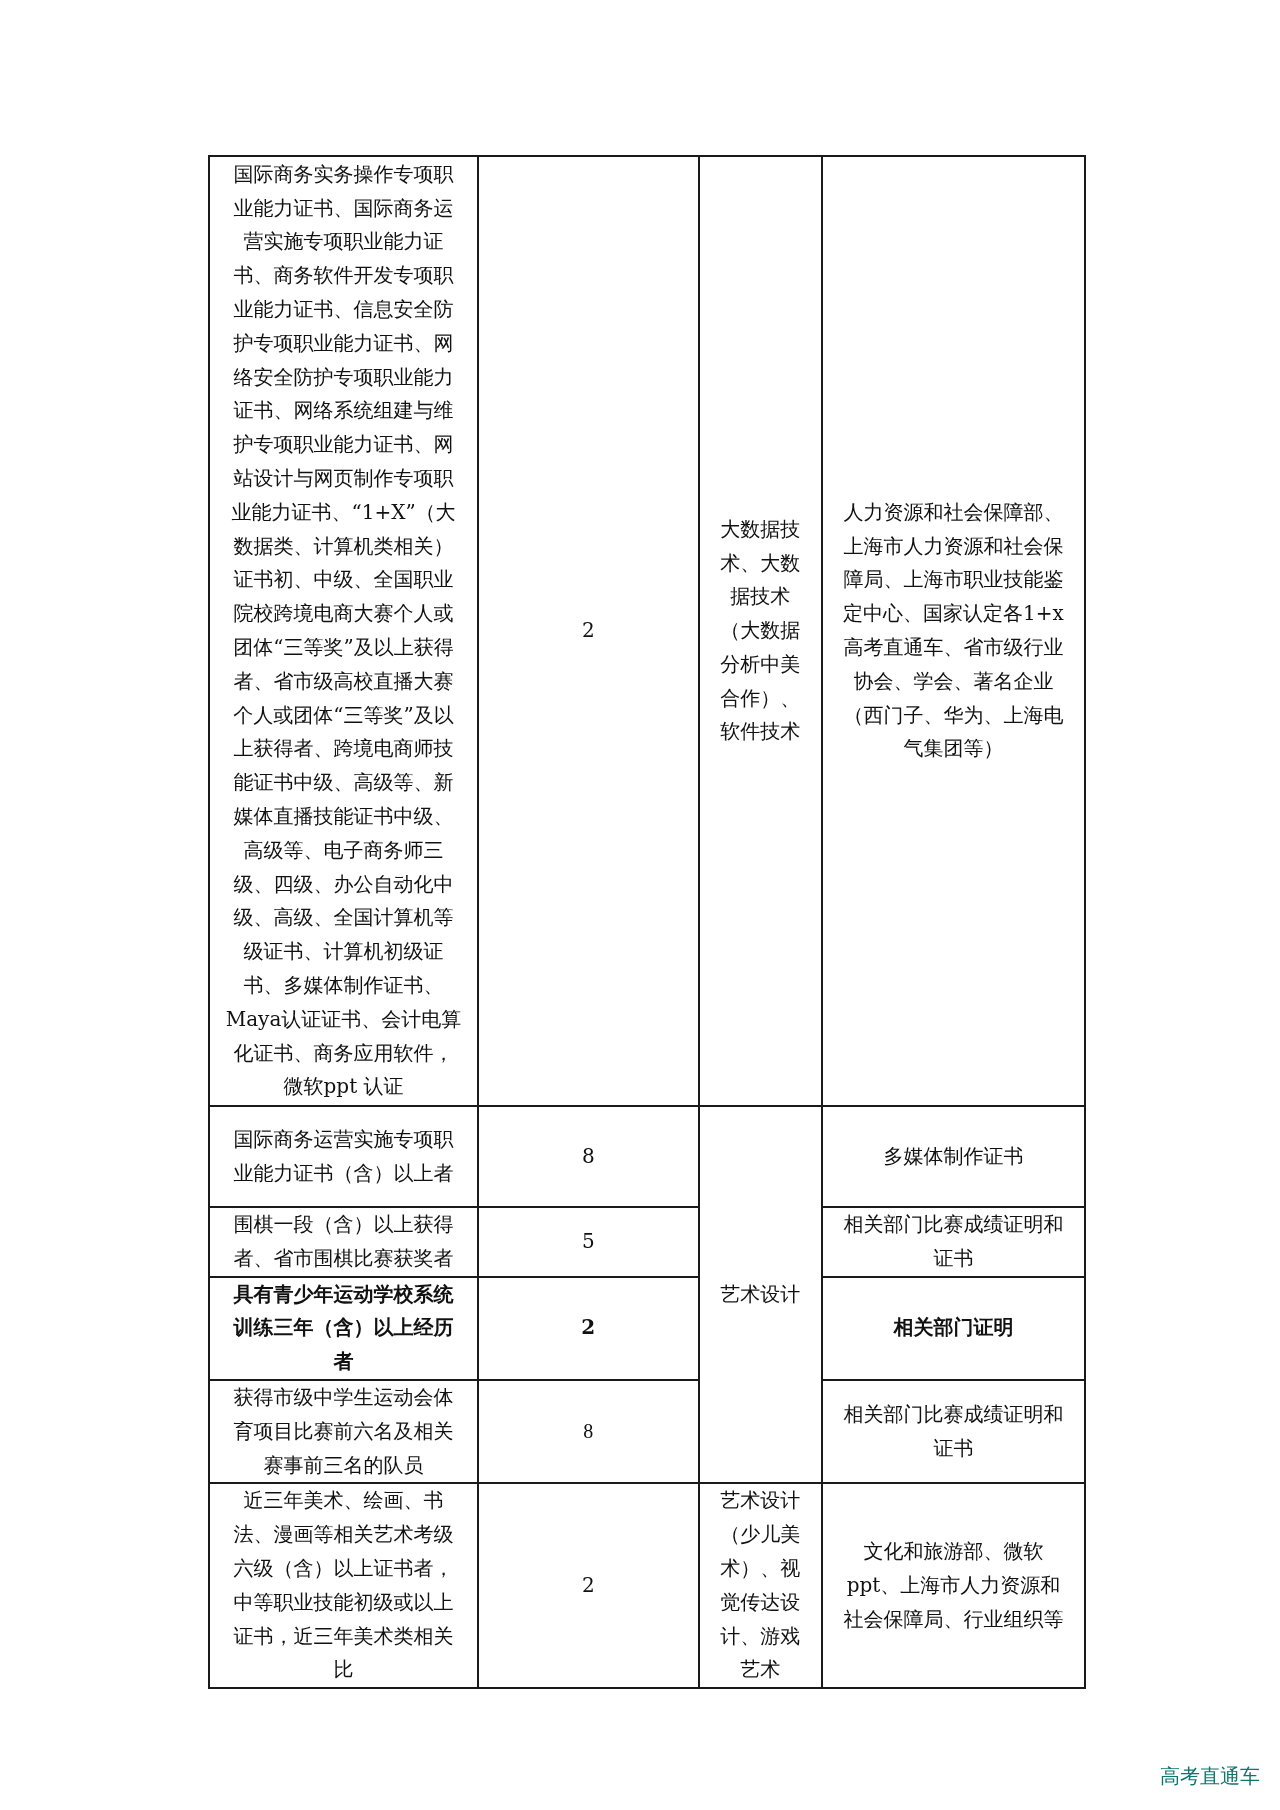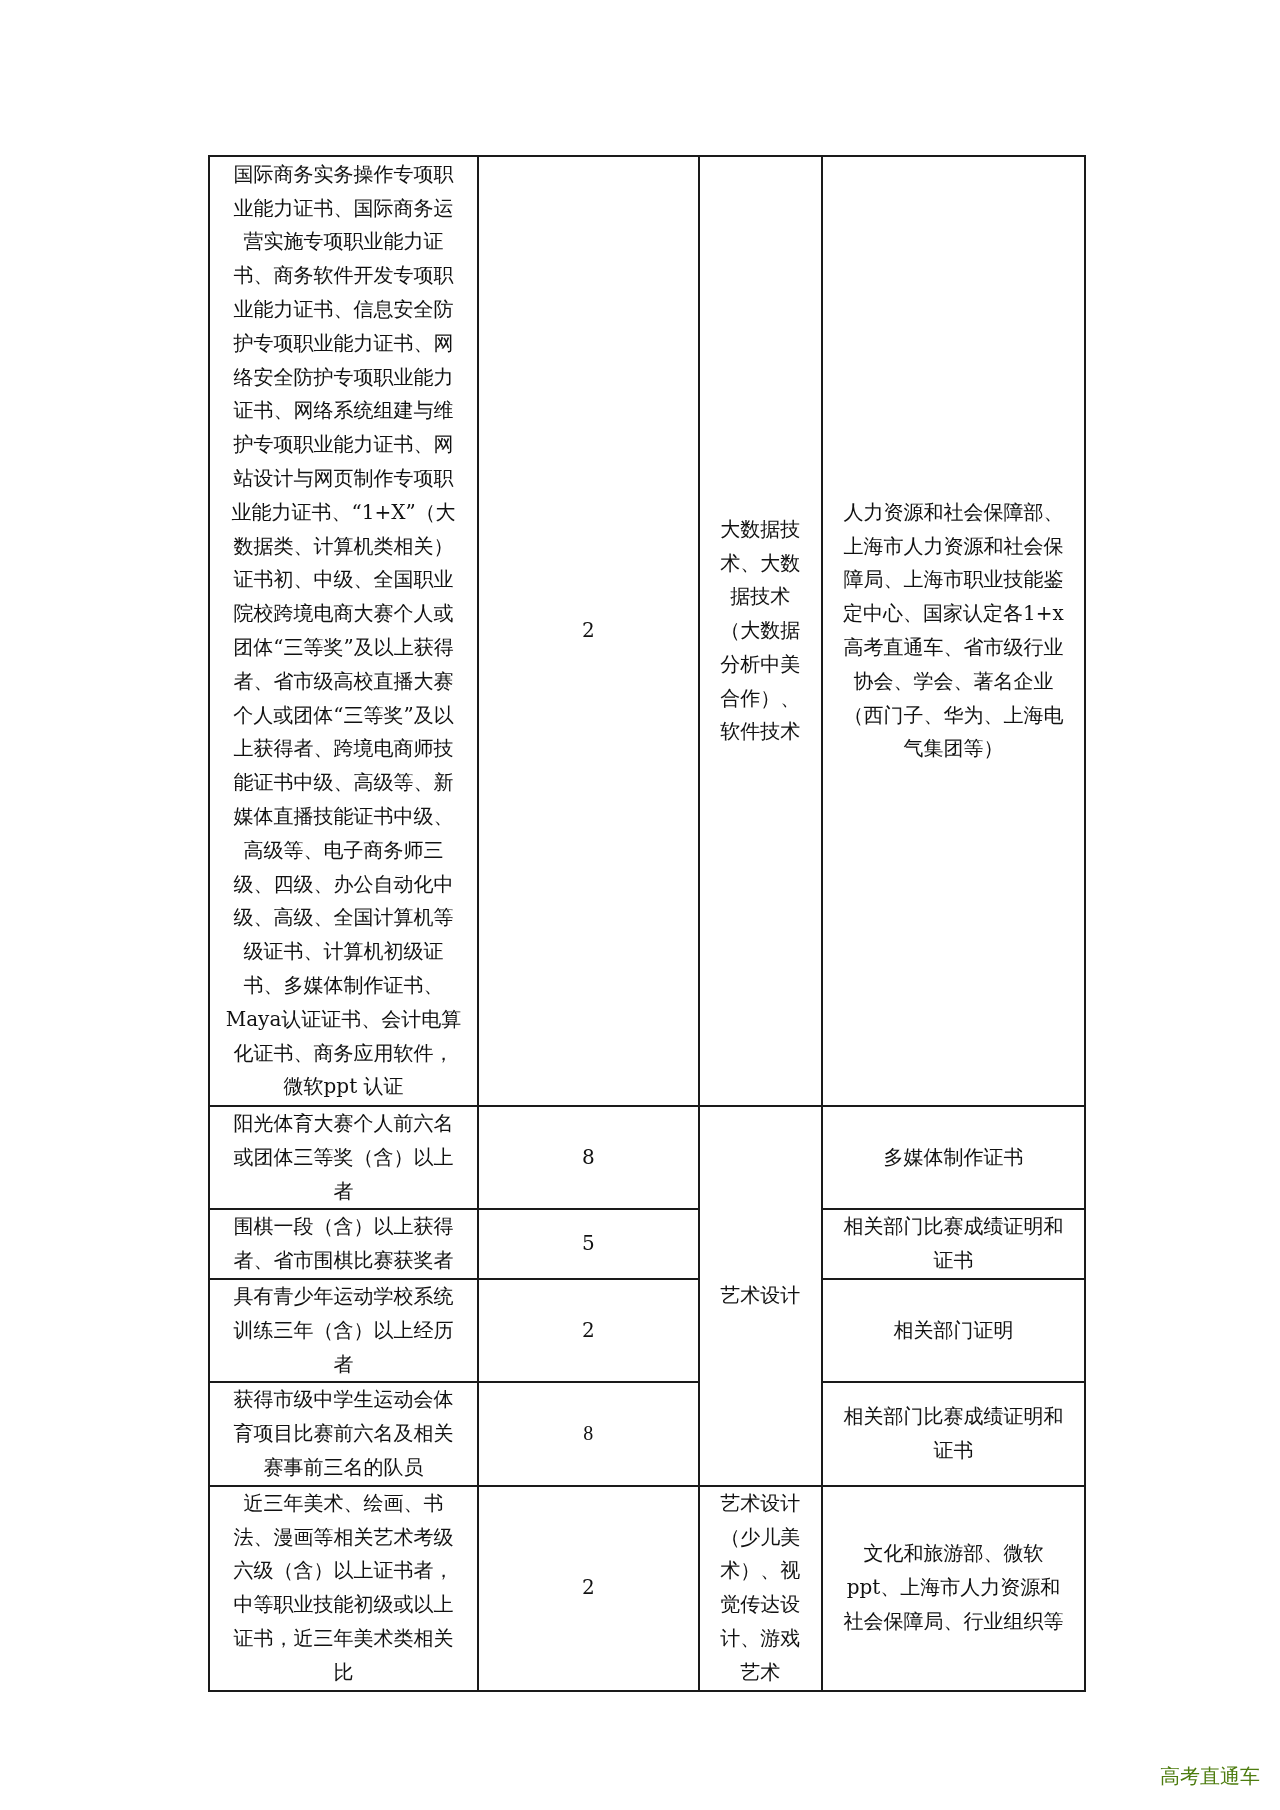--- a/index.html
+++ b/index.html
@@ -9,46 +9,46 @@
   table.doc { position: absolute; left: 194px; top: 155px; border-collapse: collapse;
               table-layout: fixed; width: 878px; }
   table.doc td { border: 2px solid #1a1a1a; text-align: center; vertical-align: middle;
                  font-size: 20px; line-height: 33.8px; padding: 0 14px; }
   td.c1 { width: 236px; }
   td.c2 { width: 188px; font-size: 20px; }
   td.c3 { width: 92px; padding: 0 10px; margin-left: 30px; }
   td.c4 { width: 230px; }
   td.notop { border-top-color: transparent; }
   .watermark { position: absolute; left: 1146px; top: 1763px; font-size: 20px;
-               color: #4d7c0f; font-family: "DejaVu Sans", "Liberation Sans", sans-serif; }
+               color: #0f766e; font-family: "DejaVu Sans", "Liberation Sans", sans-serif; }
 </style>
 </head>
 <body>
 
 <div class="page">
   <table class="doc">
     <tbody>
         <tr style="height:950px;">
       <td class="c1">国际商务实务操作专项职业能力证书、国际商务运营实施专项职业能力证书、商务软件开发专项职业能力证书、信息安全防护专项职业能力证书、网络安全防护专项职业能力证书、网络系统组建与维护专项职业能力证书、网站设计与网页制作专项职业能力证书、“1+X”（大数据类、计算机类相关）证书初、中级、全国职业院校跨境电商大赛个人或团体“三等奖”及以上获得者、省市级高校直播大赛个人或团体“三等奖”及以上获得者、跨境电商师技能证书中级、高级等、新媒体直播技能证书中级、高级等、电子商务师三级、四级、办公自动化中级、高级、全国计算机等级证书、计算机初级证书、多媒体制作证书、Maya认证证书、会计电算化证书、商务应用软件，微软ppt 认证</td>
       <td class="c2 notop">2</td>
       <td class="c3">大数据技术、大数据技术（大数据分析中美合作）、软件技术</td>
       <td class="c4">人力资源和社会保障部、上海市人力资源和社会保障局、上海市职业技能鉴定中心、国家认定各1+x 高考直通车、省市级行业协会、学会、著名企业（西门子、华为、上海电气集团等）</td>
     </tr>
     <tr style="height:101px;">
-      <td class="c1">阳光体育大赛个人前六名或团体三等奖（含）以上者</td>
+      <td class="c1">国际商务运营实施专项职业能力证书（含）以上者</td>
       <td class="c2">8</td>
       <td class="c3" rowspan="4">艺术设计</td>
       <td class="c4">多媒体制作证书</td>
     </tr>
     <tr style="height:68px;">
       <td class="c1">围棋一段（含）以上获得者、省市围棋比赛获奖者</td>
       <td class="c2">5</td>
       <td class="c4">相关部门比赛成绩证明和证书</td>
     </tr>
-    <tr style="height:102px;">
+    <tr style="height:102px;font-weight:bold;">
       <td class="c1">具有青少年运动学校系统训练三年（含）以上经历者</td>
       <td class="c2">2</td>
       <td class="c4">相关部门证明</td>
     </tr>
     <tr style="height:102px;font-family:Liberation Serif, serif;">
       <td class="c1">获得市级中学生运动会体育项目比赛前六名及相关赛事前三名的队员</td>
       <td class="c2">8</td>
       <td class="c4">相关部门比赛成绩证明和证书</td>
     </tr>
     <tr style="height:170px;">

